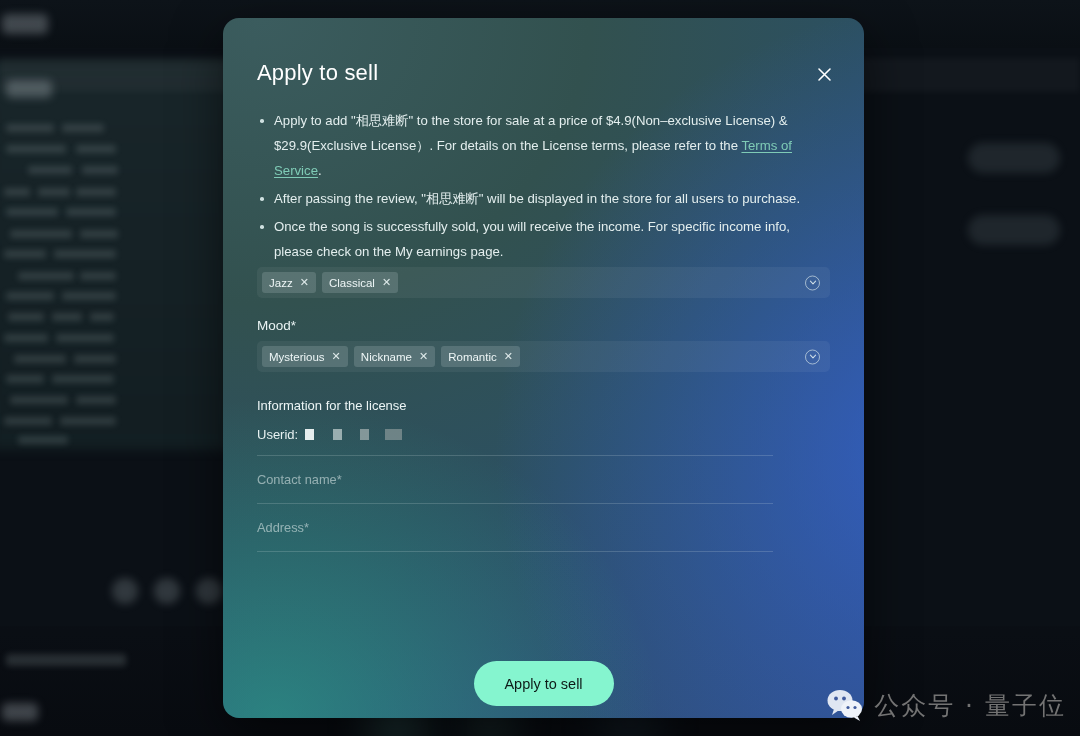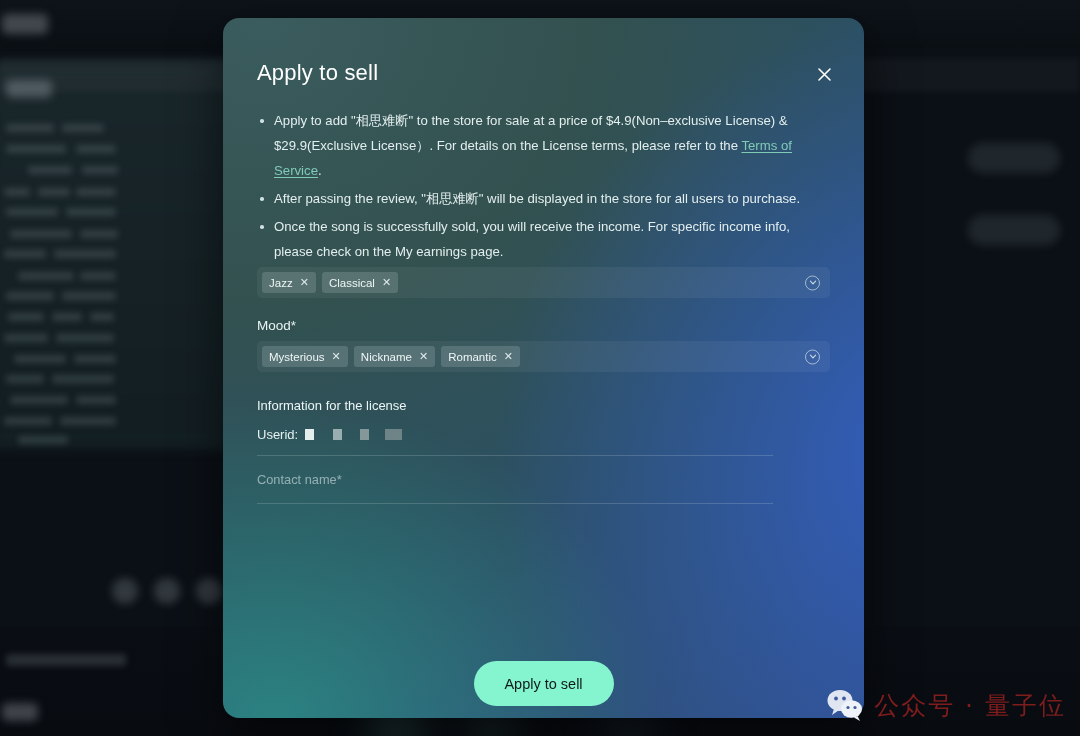--- a/index.html
+++ b/index.html
@@ -262,21 +262,21 @@
     display: flex;
     align-items: center;
     gap: 9px;
   }
   .wm-icon {
     width: 40px; height: 34px;
     position: relative;
   }
   .wm-text {
     font-size: 25px;
-    color: #7f1d1d;
+    color: #737373;
     letter-spacing: 2px;
     font-family: "DejaVu Sans", sans-serif;
   }
 </style>
 </head>
 <body>
 
 <div class="backdrop">
   <div class="bd-topbar"></div>
   <div class="bd-chip" style="left:2px; top:14px; width:46px; height:20px;"></div>
@@ -407,20 +407,23 @@
         <span class="redact" style="width:9px; background:rgba(200,212,212,0.70); margin-left:8px;"></span>
         <span class="redact" style="width:9px; background:rgba(165,178,178,0.72); margin-left:8px;"></span>
         <span class="redact" style="width:17px; background:rgba(150,162,162,0.62); margin-left:5px;"></span>
       </span>
     </div>
 
 
     <div class="input-line">
       <input type="text" placeholder="Contact name*" style="">
     </div>
+    <div class="input-line">
+      <input type="text" placeholder="Address*" style="">
+    </div>
 
     <div class="submit-wrap">
       <button class="submit-btn">Apply to sell</button>
     </div>
 
   </div>
 </div>
 
 <div class="watermark">
   <span class="wm-icon">

